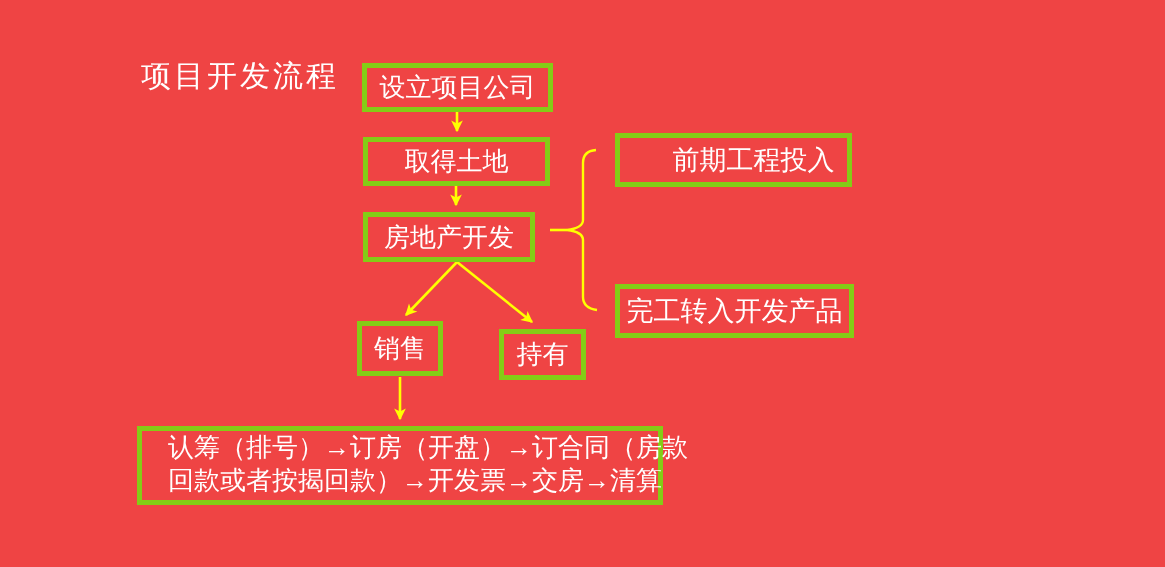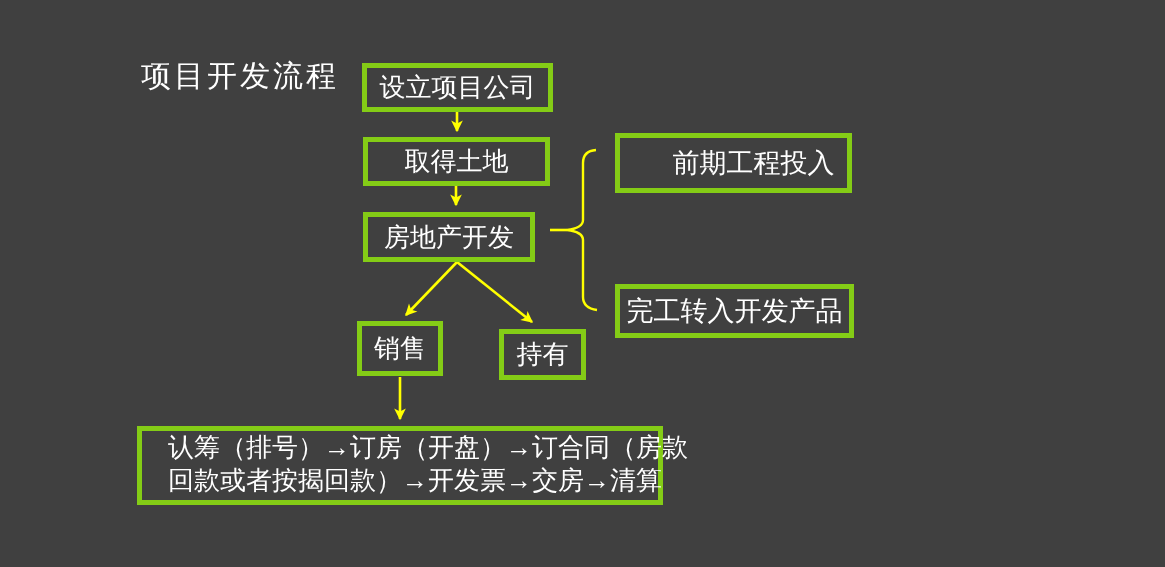--- a/index.html
+++ b/index.html
@@ -51,21 +51,21 @@
     position: absolute;
     left: 0;
     top: 0;
     width: 1165px;
     height: 567px;
   }
 </style>
 </head>
 <body>
 
-<div class="canvas" style="background: #404040; color: rgb(255, 255, 255);">
+<div class="canvas" style="background: #ef4444; color: rgb(255, 255, 255);">
 
   <svg class="connectors" viewBox="0 0 1165 567" xmlns="http://www.w3.org/2000/svg">
     <defs>
       <marker id="arrowhead" viewBox="0 0 10 10" refX="8.5" refY="5" markerWidth="5" markerHeight="5" orient="auto-start-reverse">
         <path d="M0.5 0.5 L9.5 5 L0.5 9.5 L2.8 5 Z" fill="#FFFF00"></path>
       </marker>
     </defs>
     <path d="M457 112 L457 131" stroke="#FFFF00" stroke-width="2.6" fill="none" marker-end="url(#arrowhead)"></path>
     <path d="M456 186 L456 205" stroke="#FFFF00" stroke-width="2.6" fill="none" marker-end="url(#arrowhead)"></path>
     <path d="M457 262 L406 315" stroke="#FFFF00" stroke-width="2.6" fill="none" marker-end="url(#arrowhead)"></path>
@@ -82,21 +82,21 @@
   </div>
 
   <div class="box" style="left:363px; top:137px; width:187px; height:49px;">
     <span>取得土地</span>
   </div>
 
   <div class="box" style="left:363px; top:212px; width:172px; height:50px;">
     <span>房地产开发</span>
   </div>
 
-  <div class="box invest" style="left:615px; top:133px; width:237px; height:60px;padding-left:40px;">
+  <div class="box invest" style="left:615px; top:133px; width:237px; height:54px;padding-left:40px;">
     <span>前期工程投入</span>
   </div>
 
 
   <div class="box invest" style="left:615px; top:284px; width:239px; height:54px;">
     <span>完工转入开发产品</span>
   </div>
 
   <div class="box" style="left:357px; top:321px; width:86px; height:55px;">
     <span>销售</span>

